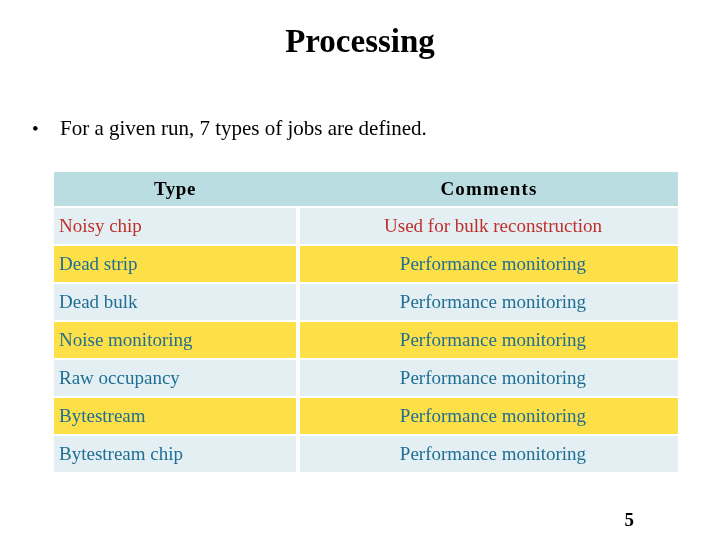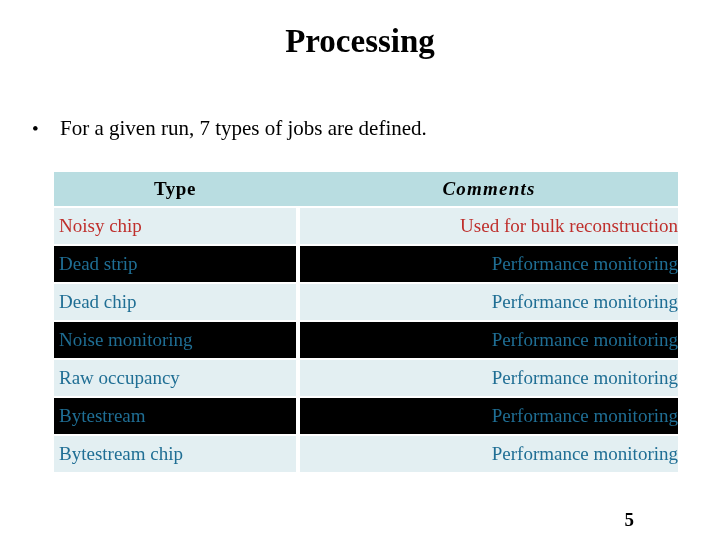--- a/index.html
+++ b/index.html
@@ -100,48 +100,48 @@
     height: 34px;
     background: #b9dde1;
     color: #000000;
     font-family: "Liberation Serif", "DejaVu Serif", serif;
     font-weight: bold;
     font-size: 19px;
     text-align: center;
     white-space: nowrap;
   }
   thead th.head-type { letter-spacing: 0.5px; }
-  thead th.head-comments { letter-spacing: 1.2px; font-style: italic; }
+  thead th.head-comments { letter-spacing: 1.2px; }
   thead th.gap-cell { background: #b9dde1; }
 
   
   tbody tr { height: 36px; }
   tbody td {
     height: 36px;
     font-family: "Liberation Serif", "DejaVu Serif", serif;
     font-size: 19px;
     line-height: 22px;
     white-space: nowrap;
     border-top: 2px solid #ffffff;
   }
   tbody td.cell-type {
     padding-left: 5px;
     text-align: left;
   }
   tbody td.cell-comment {
     padding-left: 8px;
-    text-align: right;
+    text-align: center;
   }
   tbody td.gap-cell {
     background: #ffffff !important;
     border-top: 2px solid #ffffff;
   }
 
   tbody tr.row-shade-a td { background: #e3eff2; }
-  tbody tr.row-shade-b td { background: #000000; }
+  tbody tr.row-shade-b td { background: #fde047; }
 
   tbody tr.accent-red td   { color: #bf2f2c; }
   tbody tr.accent-blue td  { color: #1f6e94; }
 
   
   .page-number {
     position: absolute;
     right: 14px;
     bottom: 10px;
     font-family: "Liberation Serif", "DejaVu Serif", serif;
@@ -182,21 +182,21 @@
           <td class="cell-type">Noisy chip</td>
           <td class="gap-cell"></td>
           <td class="cell-comment">Used for bulk reconstruction</td>
         </tr>
         <tr class="row-shade-b accent-blue">
           <td class="cell-type">Dead strip</td>
           <td class="gap-cell"></td>
           <td class="cell-comment">Performance monitoring</td>
         </tr>
         <tr class="row-shade-a accent-blue">
-          <td class="cell-type">Dead chip</td>
+          <td class="cell-type">Dead bulk</td>
           <td class="gap-cell"></td>
           <td class="cell-comment">Performance monitoring</td>
         </tr>
         <tr class="row-shade-b accent-blue">
           <td class="cell-type">Noise monitoring</td>
           <td class="gap-cell"></td>
           <td class="cell-comment">Performance monitoring</td>
         </tr>
         <tr class="row-shade-a accent-blue">
           <td class="cell-type">Raw occupancy</td>

